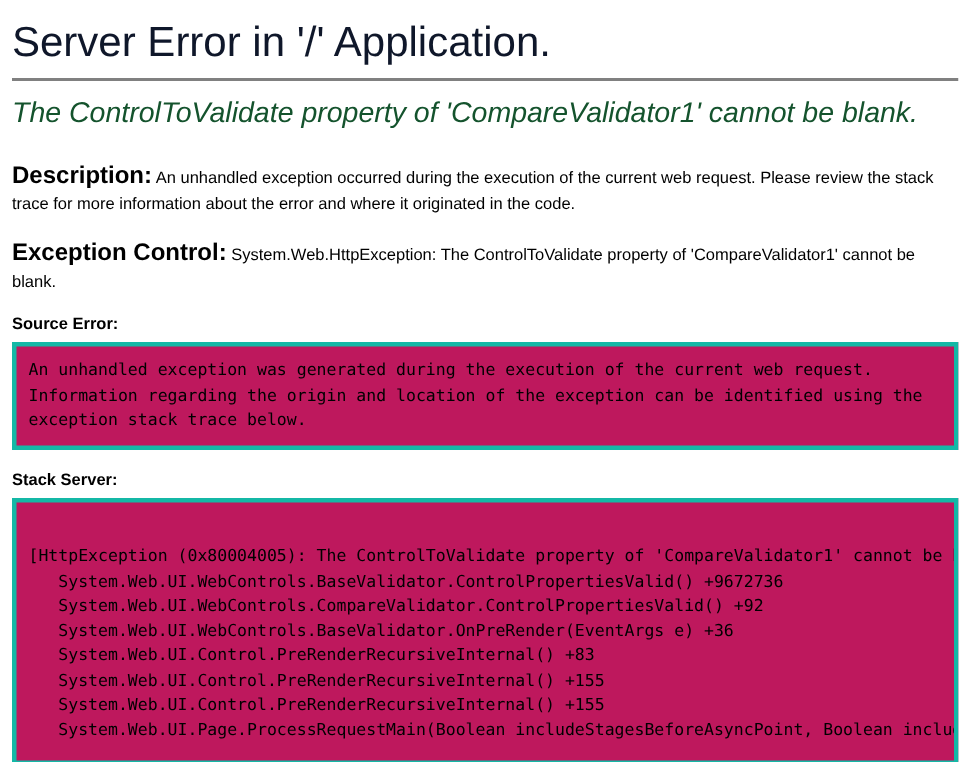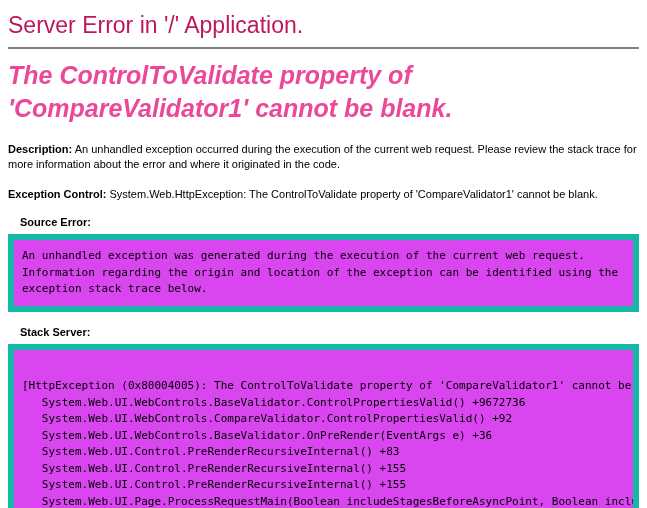--- a/index.html
+++ b/index.html
@@ -4,57 +4,57 @@
   <style>
     body {
       font-family: Verdana, Arial, sans-serif;
       margin: 8px;
       color: #000;
       background: #fff;
       font-size: 12px;
     }
     h1 {
       font-family: "Trebuchet MS", Arial, sans-serif;
-      color: #be185d;
-      font-size: 23px;
+      color: #0f172a;
+      font-size: 28px;
       font-weight: normal;
       margin: 4px 0 8px 0;
     }
     hr.top {
       border: none;
       border-top: 2px solid #808080;
       margin: 0 0 10px 0;
     }
     h2 {
       font-family: "Trebuchet MS", Arial, sans-serif;
       font-style: italic;
-      color: #ec4899;
-      font-size: 25px;
-      font-weight: bold;
+      color: #14532d;
+      font-size: 19px;
+      font-weight: normal;
       margin: 0 0 18px 0;
       line-height: 1.3;
     }
     .section {
       font-size: 11px;
       margin: 0 0 14px 0;
       line-height: 1.4;
     }
     .section b {
-      font-size: 11px;
+      font-size: 16px;
     }
     .label-only {
       font-size: 11px;
-      margin: 0 0 6px 12px;
+      margin: 0 0 6px 0;
     }
     .code-block {
-      background: #d946ef;
+      background: #be185d;
       font-family: Consolas, "Lucida Console", monospace;
       font-size: 11px;
       padding: 8px;
-      border: 6px solid #14b8a6;
+      border: 3px solid #14b8a6;
       margin-bottom: 14px;
       line-height: 1.5;
       color: #000;
     }
     .code-block.stack {
       white-space: pre;
       overflow: hidden;
       padding: 12px 8px;
     }
   </style>

